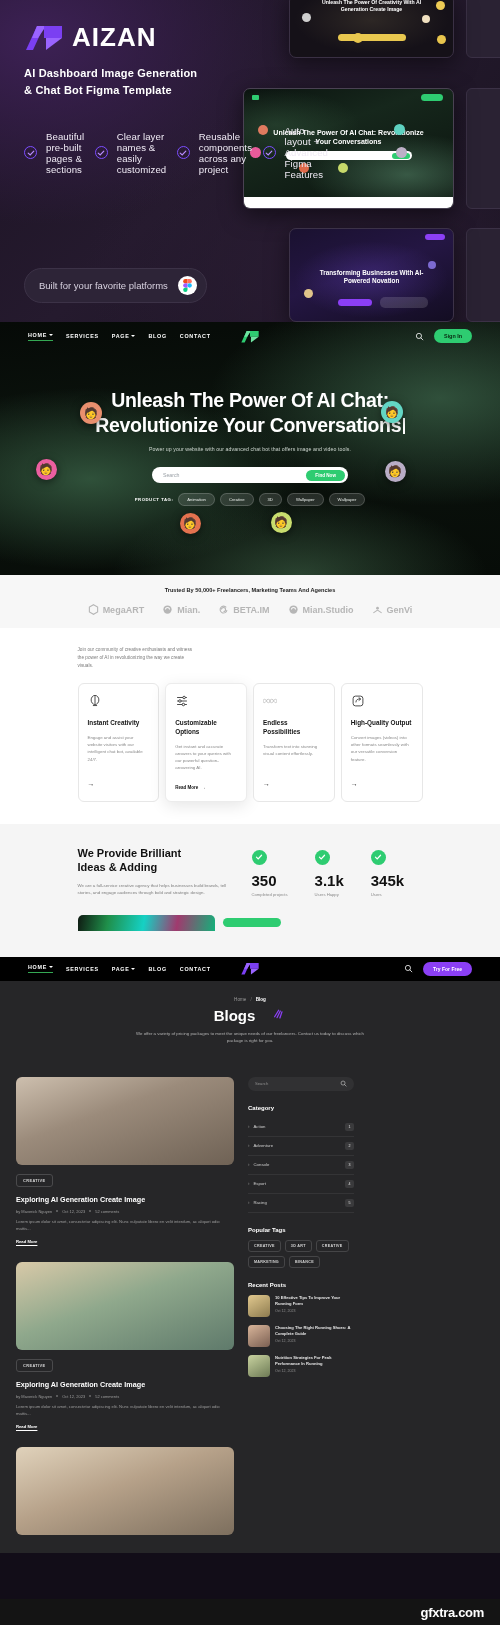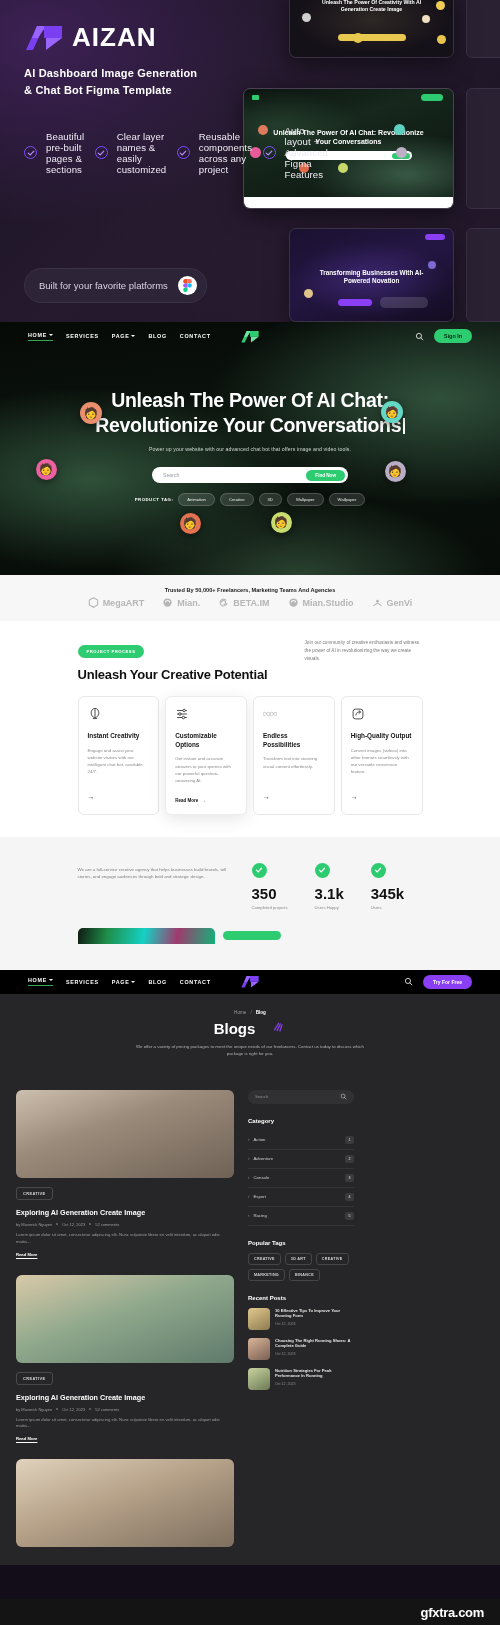--- a/index.html
+++ b/index.html
@@ -139,21 +139,21 @@
   }
   .av {
     position:absolute; border-radius:50%; display:flex; align-items:center;
     justify-content:center; font-size:11px; z-index:6;
     box-shadow:0 2px 8px rgba(0,0,0,.5);
   }
 
   
   .trusted { background:#f7f7f7; padding:12px 0 13px; text-align:center; }
   .trusted-title { color:#1b1b1b; font-size:5.6px; font-weight:bold; }
-  .logos { margin-top:4px; display:flex; align-items:center; justify-content:center; gap:18px; }
+  .logos { margin-top:11px; display:flex; align-items:center; justify-content:center; gap:18px; }
   .logo-item { display:flex; align-items:center; gap:4px; color:#b6b6b6; font-size:9px; font-weight:bold; }
   .logo-item svg { width:11px; height:11px; display:block; }
 
   
   .features { background:#fff; padding:18px 0 22px; }
   .wrap { width:345px; margin:0 auto; }
   .feat-top { display:flex; justify-content:space-between; align-items:flex-start; }
   .badge-green {
     background:#2ecc71; color:#fff; font-size:4.2px; font-weight:bold;
     letter-spacing:.5px; border-radius:8px; padding:4px 9px; display:inline-block;
@@ -483,24 +483,20 @@
             <path d="M2 13 L8 9 L14 13" stroke="#b6b6b6" stroke-width="1.5" fill="none"></path>
           </svg>
         <span>GenVi</span>
       </div>
     </div>
   </section>
 
   <section class="features">
     <div class="wrap">
       <div class="feat-top">
-        <div>
-          <span class="badge-green">PROJECT PROCESS</span>
-          <h2 class="feat-h2">Unleash Your Creative Potential</h2>
-        </div>
         <p class="feat-note">Join our community of creative enthusiasts and witness the power of AI in revolutionizing the way we create visuals.</p>
       </div>
       <div class="cards">
 
         <div class="card">
           <div class="card-ico">
             <svg viewBox="0 0 20 20">
                 <ellipse cx="10" cy="8.5" rx="5.5" ry="6.5" stroke="#2b2b2b" stroke-width="1.2" fill="none"></ellipse>
                 <path d="M10 3 L10 14" stroke="#2b2b2b" stroke-width="1.2"></path>
                 <path d="M7 16.5 h6" stroke="#2b2b2b" stroke-width="1.2"></path>
@@ -561,20 +557,24 @@
           </div>
         </div>
 
       </div>
     </div>
   </section>
 
   <section class="stats">
     <div class="stats-in">
       <div class="stats-left">
+        <h2 class="stats-h2">
+          <span>We Provide Brilliant</span><br>
+          <span>Ideas &amp; Adding</span>
+        </h2>
         <p class="stats-p">We are a full-service creative agency that helps businesses build brands, tell stories, and engage audiences through bold and strategic design.</p>
       </div>
       <div class="stats-right">
         <div class="stat-i">
           <div class="stat-dot">
               <svg viewBox="0 0 10 10">
                 <path d="M1.8 5.2 L4 7.3 L8.2 2.8" stroke="#fff" stroke-width="1.5" fill="none" stroke-linecap="round"></path>
               </svg>
             </div>
           <div class="stat-num">350</div>

